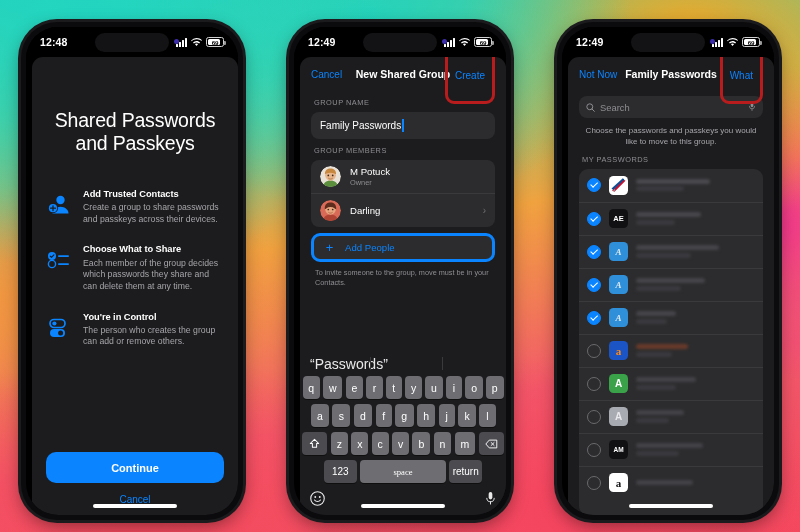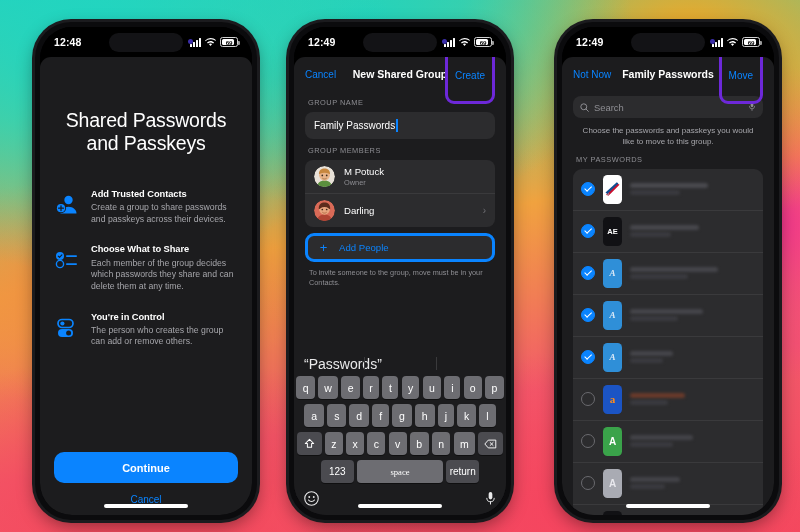--- a/index.html
+++ b/index.html
@@ -26,21 +26,21 @@
   
   .phone {
     position: absolute;
     top: 22px;
     width: 222px; height: 498px;
     background: #0b0b0d;
     border-radius: 36px;
     box-shadow: 0 0 0 3px #1b1b1e, 0 6px 18px rgba(0,0,0,.42);
     overflow: hidden;
   }
-  .phone.p1 { left: 35px; }
+  .phone.p1 { left: 21px; }
   .phone.p2 { left: 289px; }
   .phone.p3 { left: 557px; }
 
   .screen {
     position: absolute;
     left: 5px; top: 5px;
     width: 212px; height: 488px;
     background: #000;
     border-radius: 32px;
     overflow: hidden;
@@ -96,21 +96,21 @@
   }
   .batt-fill {
     position:absolute; left:1px; top:1px; bottom:1px;
     width: 12px; background:#fff; border-radius:1.5px;
   }
   .batt span {
     position: relative; z-index:2;
     font-size: 6.2px; font-weight: bold; color:#000; letter-spacing:-.2px;
   }
 
-  .body { flex: 1 1 auto; position: relative; overflow: hidden; }
+  .body { flex: 1 1 auto; position: relative; overflow: hidden; margin-left: 6px; }
 
   
   .sheet1 {
     position:absolute; inset: 0;
     background: #1c1c1e;
     border-radius: 11px 11px 0 0;
     display:flex; flex-direction:column;
   }
   .intro-title {
     margin: 52px 16px 0;
@@ -154,21 +154,21 @@
   .navbar {
     position:relative; height: 34px; flex:0 0 34px;
     display:flex; align-items:center; justify-content:space-between;
     padding: 0 11px;
   }
   .nav-side { font-size:10px; color:#0a84ff; background:none;border:none;font-family:inherit;cursor:pointer; white-space:nowrap;}
   .nav-title { position:absolute; left:50%; transform:translateX(-50%); color:#fff; font-size:10.5px; font-weight:bold; white-space:nowrap;}
   .hl {
     position:relative;
     padding: 18px 7px;
-    border: 3px solid #6d28d9;
+    border: 3px solid #b91c1c;
     border-radius: 9px;
   }
   .sec-label {
     color:#8e8e93; font-size:7.4px; letter-spacing:.5px;
     margin: 7px 14px 5px;
   }
   .field {
     margin: 0 11px;
     height: 27px;
     background:#2c2c2e;
@@ -252,21 +252,21 @@
     border: 1.3px solid #6a6a6e;
     display:flex; align-items:center; justify-content:center;
   }
   .check.on { background:#0a84ff; border-color:#0a84ff; }
   .check.on::after {
     content:''; width:6px; height:3px;
     border-left:1.4px solid #fff; border-bottom:1.4px solid #fff;
     transform: rotate(-45deg) translate(.5px,-1px);
   }
   .appicon {
-    flex:0 0 19px; width:19px; height:29px; border-radius:4.5px;
+    flex:0 0 19px; width:19px; height:19px; border-radius:4.5px;
     display:flex; align-items:center; justify-content:center;
     font-size:8px; font-weight:bold; overflow:hidden; position:relative;
   }
   .redact { flex:1; display:flex; flex-direction:column; gap:2.5px; }
   .rd { height:5px; border-radius:3px; filter: blur(1.6px); }
 </style>
 </head>
 <body>
 
 <div id="stage">
@@ -570,21 +570,21 @@
         </div>
       </div>
 
       <div class="body">
         <div class="sheet3">
 
           <div class="navbar">
             <button class="nav-side">Not Now</button>
             <div class="nav-title">Family Passwords</div>
             <div class="hl">
-              <button class="nav-side">Move</button>
+              <button class="nav-side">What</button>
             </div>
           </div>
 
           <div class="searchbar">
             <span>
               <svg width="9" height="9" viewBox="0 0 10 10">
                   <circle cx="4.2" cy="4.2" r="3.3" fill="none" stroke="#8e8e93" stroke-width="1.1"></circle>
                   <path d="M6.7 6.7 9.3 9.3" stroke="#8e8e93" stroke-width="1.1" stroke-linecap="round"></path>
                 </svg>
             </span>

